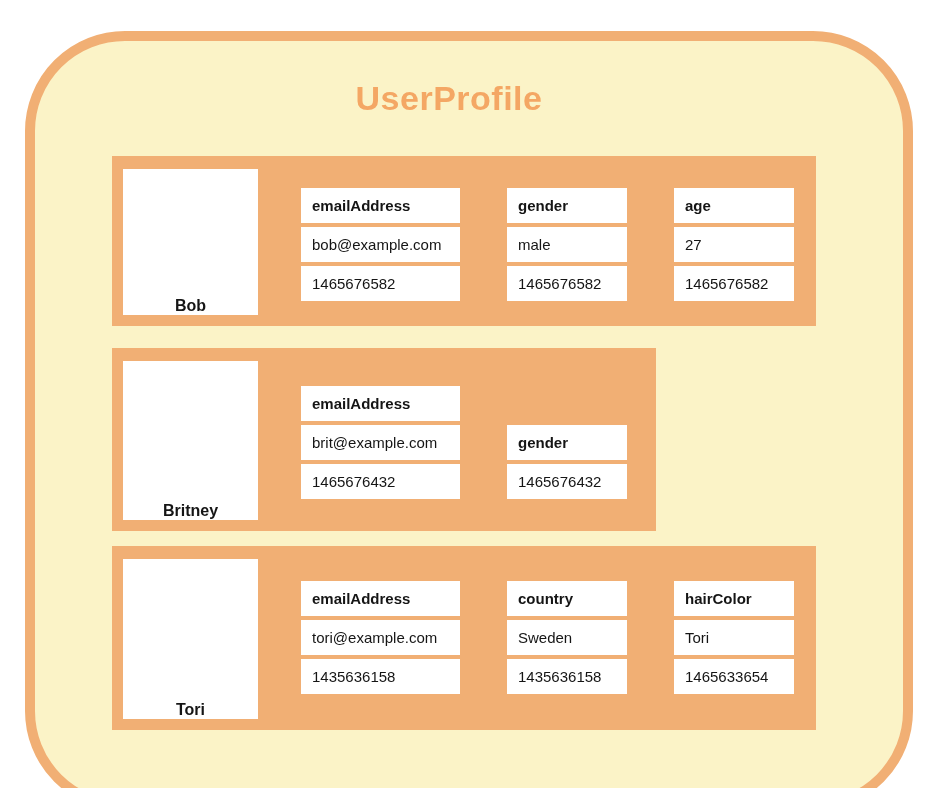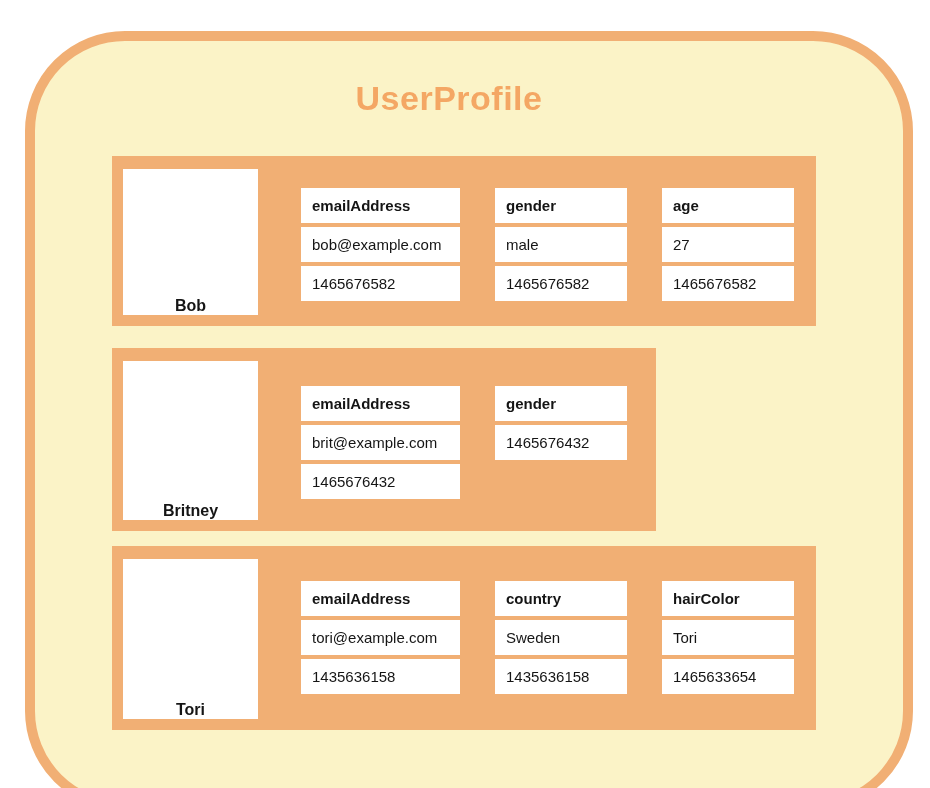--- a/index.html
+++ b/index.html
@@ -58,30 +58,31 @@
     align-items:flex-end;
     justify-content:center;
     font-weight:bold;
     font-size:16px;
     color:var(--text);
   }
   .column-group{
     position:absolute;
     left:189px;
     display:flex;
-    gap:35px;
+    gap:47px;
+    align-items:flex-end;
   }
   .row-0 .column-group{top:32px;}
   .row-1 .column-group{top:38px;}
   .row-2 .column-group{top:35px;}
   .column{
     display:flex;
     flex-direction:column;
     gap:4px;
-    width:132px;
+    width:120px;
   }
   .column.first{width:159px;}
   .cell{
     height:35px;
     background:var(--white);
     display:flex;
     align-items:center;
     padding:0 11px;
     font-size:15px;
     color:var(--text);

